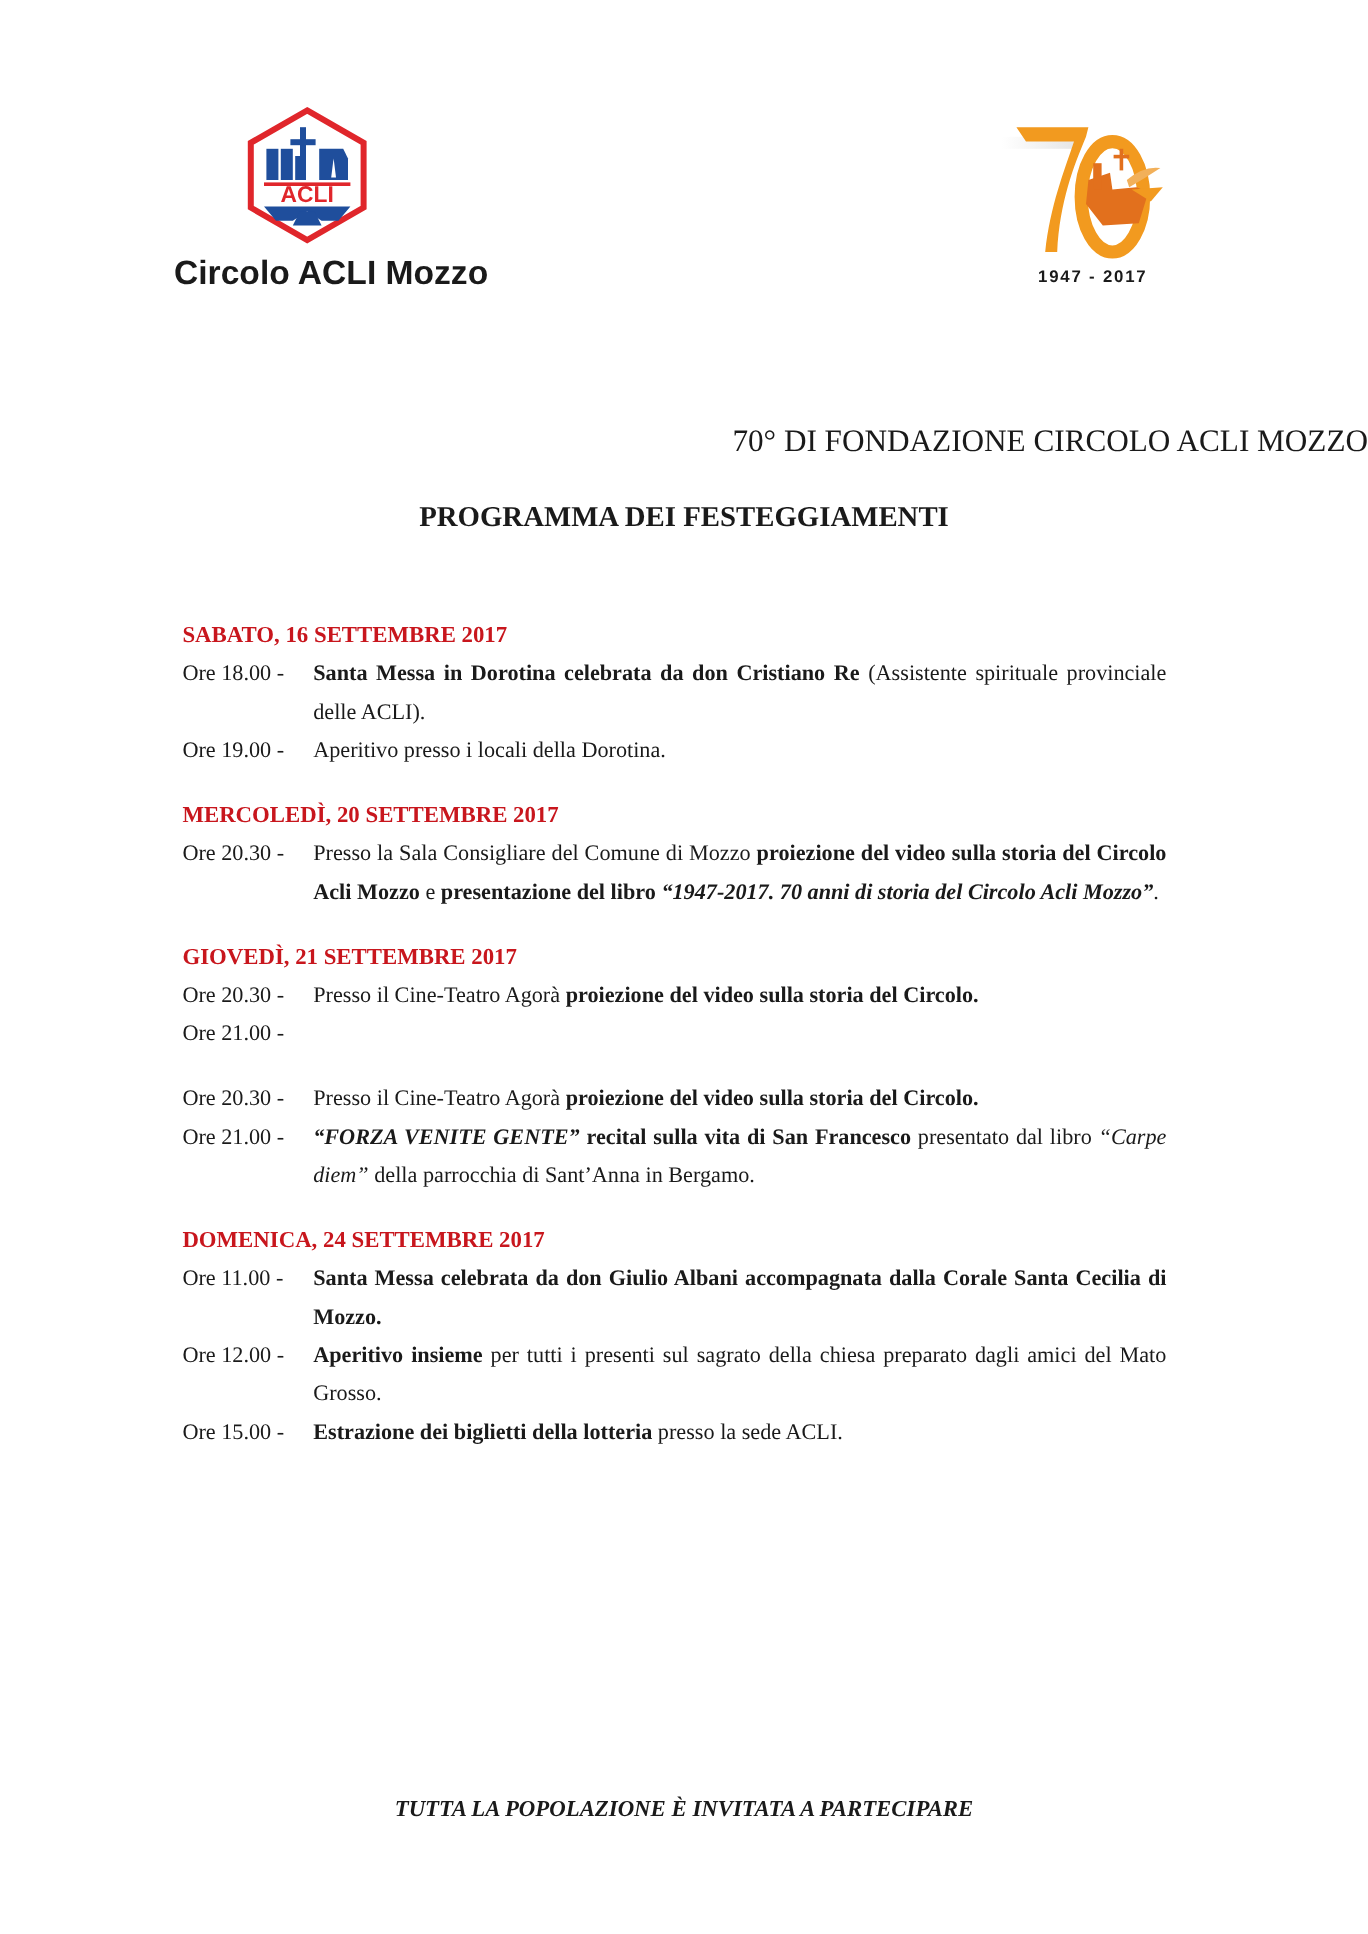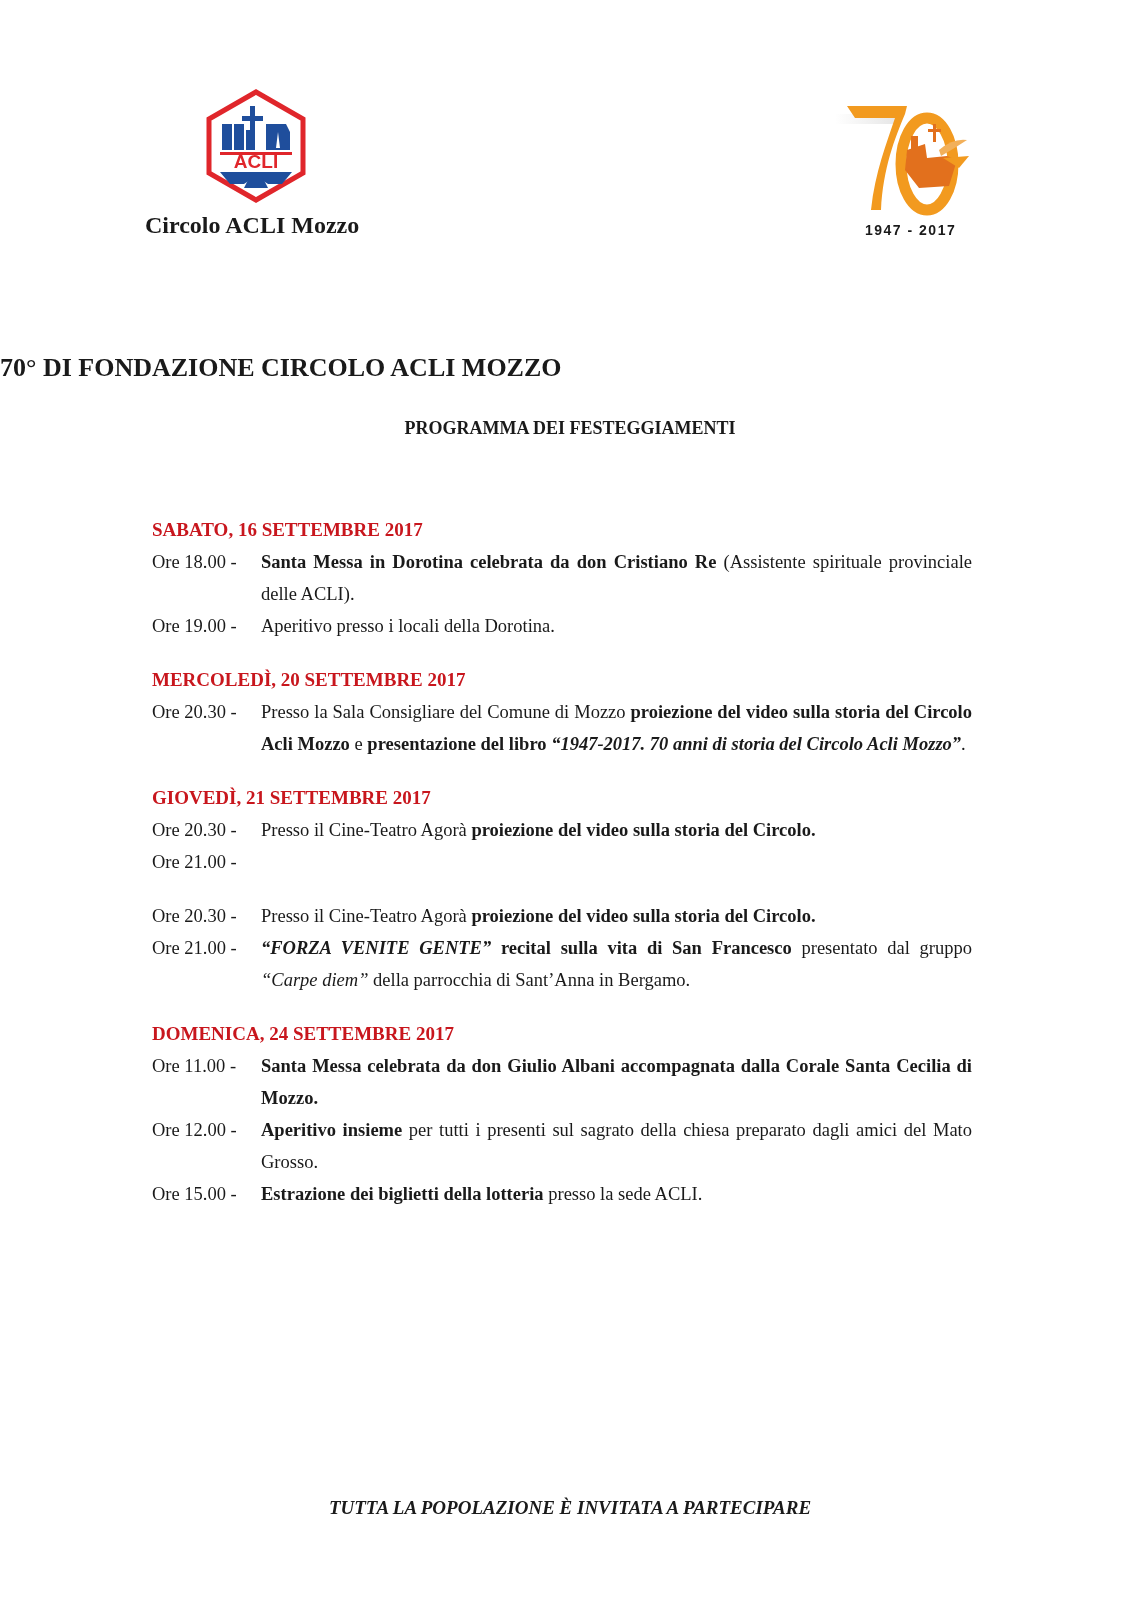--- a/index.html
+++ b/index.html
@@ -1,27 +1,27 @@
 <!DOCTYPE html>
 <html><head>
 <meta charset="utf-8">
 <style>
   html, body { margin: 0; padding: 0; background: #ffffff; }
   body { width: 1140px; height: 1612px; position: relative; overflow: hidden; color: #1a1a1a; }
   .page { position: absolute; left: 0; top: 0; width: 1140px; height: 1612px; padding-left: 44px; }
 
   
   .acli-logo { position: absolute; left: 198px; top: 88px; width: 116px; height: 116px; }
-  .acli-name { position: absolute; left: 145px; top: 212px; font-family: Liberation Serif, serif; font-weight: bold; font-size: 24px; color: #1a1a1a; }
+  .acli-name { position: absolute; left: 145px; top: 212px; font-family: Liberation Sans, sans-serif; font-weight: bold; font-size: 28px; color: #1a1a1a; }
   .seventy-logo { position: absolute; left: 835px; top: 98px; width: 150px; height: 120px; }
   .seventy-years { position: absolute; left: 865px; top: 222px; font-family: "Liberation Sans", sans-serif; font-weight: bold; font-size: 14px; letter-spacing: 1.5px; color: #1a1a1a; }
 
   
-  .title { position: absolute; left: 0; width: 1140px; top: 353px; text-align: left; font-family: "Liberation Serif", serif; font-weight: bold; font-size: 26px; color: #1a1a1a; }
-  .subtitle { position: absolute; left: 0; width: 1140px; top: 418px; text-align: center; font-family: "Liberation Serif", serif; font-weight: bold; font-size: 18px; color: #1a1a1a; }
+  .title { position: absolute; left: 0; width: 1140px; top: 353px; text-align: right; font-family: "Liberation Serif", serif; font-weight: normal; font-size: 26px; color: #1a1a1a; }
+  .subtitle { position: absolute; left: 0; width: 1140px; top: 418px; text-align: center; font-family: "Liberation Serif", serif; font-weight: bold; font-size: 24px; color: #1a1a1a; }
 
   
   .program { position: absolute; left: 152px; top: 514px; width: 820px; font-family: "Liberation Serif", serif; font-size: 18.5px; color: #1a1a1a; }
   .day { margin-bottom: 22px; }
   .day-heading { color: #c8161d; font-weight: bold; font-size: 19px; line-height: 32px; height: 32px; }
   .event { display: flex; line-height: 32px; }
   .event-time { width: 109px; flex: 0 0 109px; white-space: nowrap; }
   .event-desc { flex: 1; width: 700px; text-align: justify; }
   .r-b { font-weight: bold; }
   .r-i { font-style: italic; }
@@ -109,21 +109,21 @@
           <div class="event-time">Ore 21.00 -</div>
         </div>
       </div>
       <div class="day">
         <div class="event">
           <div class="event-time">Ore 20.30 -</div>
           <div class="event-desc"><span>Presso il Cine-Teatro Agorà </span><span class="r-b">proiezione del video sulla storia del Circolo.</span></div>
         </div>
         <div class="event">
           <div class="event-time">Ore 21.00 -</div>
-          <div class="event-desc"><span class="r-bi">“FORZA VENITE GENTE”</span><span class="r-b"> recital sulla vita di San Francesco</span><span> presentato dal gruppo </span><span class="r-i">“Carpe diem”</span><span> della parrocchia di Sant’Anna in Bergamo.</span></div>
+          <div class="event-desc"><span class="r-bi">“FORZA VENITE GENTE”</span><span class="r-b"> recital sulla vita di San Francesco</span><span> presentato dal libro </span><span class="r-i">“Carpe diem”</span><span> della parrocchia di Sant’Anna in Bergamo.</span></div>
         </div>
       </div>
       <div class="day">
         <div class="day-heading" style="color: rgb(200, 22, 29);">DOMENICA, 24 SETTEMBRE 2017</div>
         <div class="event">
           <div class="event-time">Ore 11.00 -</div>
           <div class="event-desc"><span class="r-b">Santa Messa celebrata da don Giulio Albani accompagnata dalla Corale Santa Cecilia di Mozzo.</span></div>
         </div>
         <div class="event">
           <div class="event-time">Ore 12.00 -</div>

